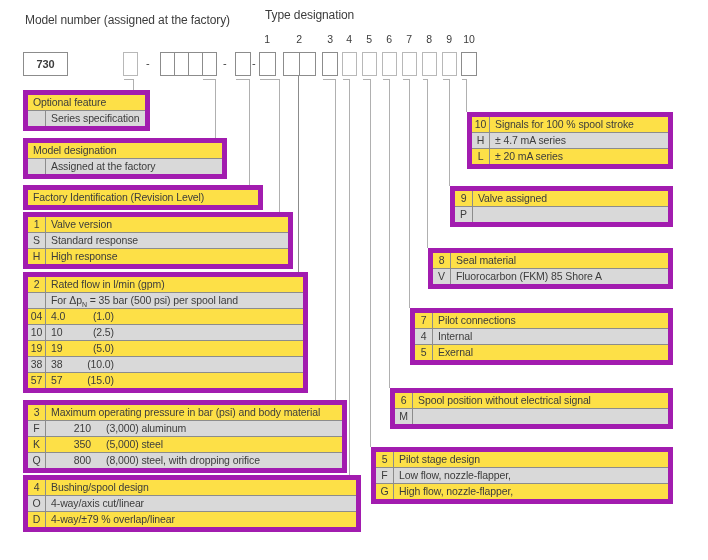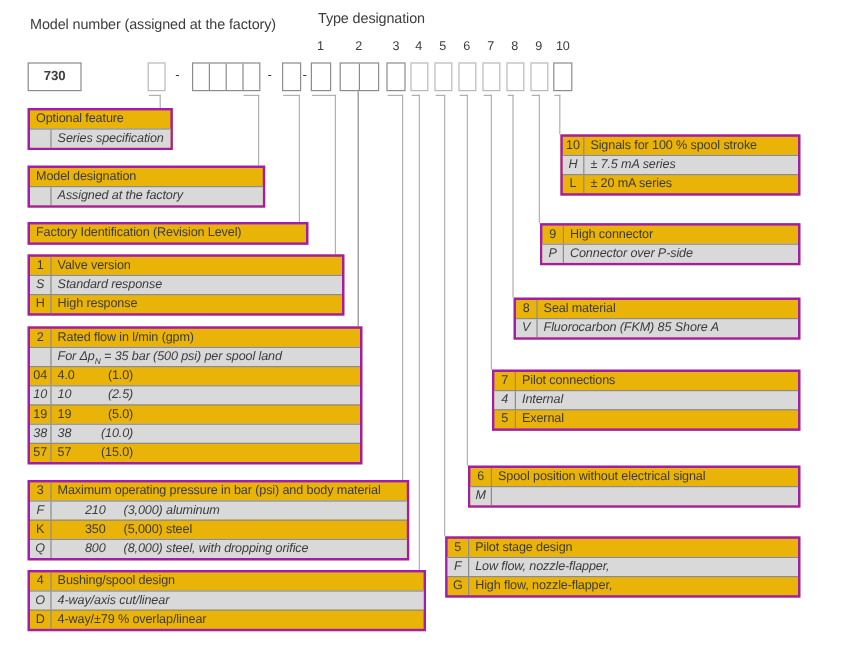--- a/index.html
+++ b/index.html
@@ -13,24 +13,24 @@
   .box.lt{border-color:#b8b8b8;}
   .box .cells{display:flex;width:100%;height:100%;}
   .box .cell{flex:1;}
   .box .cell + .cell{border-left:1px solid #8c8c8c;}
   .modelval{display:flex;align-items:center;justify-content:center;width:100%;height:100%;font-size:11px;font-weight:bold;}
   .dash{position:absolute;top:57px;font-size:11px;}
   
   .elb{position:absolute;border-top:1px solid #b0b0b0;border-right:1px solid #b0b0b0;box-sizing:border-box;}
   .vln{position:absolute;width:1px;background:#8c8c8c;}
   
-  .tbl{position:absolute;border:2px solid #a21caf;background:#eab308;font-size:10.5px;box-sizing:content-box;}
+  .tbl{position:absolute;border:5px solid #a21caf;background:#fde047;font-size:10.5px;box-sizing:content-box;}
   .tr{display:flex;height:15px;line-height:15px;white-space:nowrap;}
   .tr + .tr{border-top:1px solid #8c8c8c;}
-  .sh{background:#d9d9d9;font-style:italic;}
+  .sh{background:#d9d9d9;}
   .c{flex:0 0 17px;width:17px;text-align:center;border-right:1px solid #8c8c8c;}
   .d{flex:1;padding-left:5px;overflow:hidden;}
   .val2{display:inline-block;width:17px;}
   .gpm2{display:inline-block;width:46px;text-align:right;}
   .val3{display:inline-block;width:40px;text-align:right;}
   .txt3{display:inline-block;padding-left:15px;}
   sub.sb{font-size:7px;}
 </style>
 </head>
 <body>
@@ -251,36 +251,35 @@
       </div>
     <div class="tr sh">
         <span class="c">V</span>
         <span class="d">Fluorocarbon (FKM) 85 Shore A</span>
       </div>
   </div>
 
   <div class="tbl" style="left:450px;top:186px;width:213px;">
     <div class="tr">
         <span class="c">9</span>
-        <span class="d">High connector</span>
+        <span class="d">Valve assigned</span>
       </div>
     <div class="tr sh">
         <span class="c">P</span>
-        <span class="d">Connector over P-side</span>
       </div>
   </div>
 
   <div class="tbl" style="left:467px;top:112px;width:196px;">
     <div class="tr">
         <span class="c">10</span>
         <span class="d">Signals for 100 % spool stroke</span>
       </div>
     <div class="tr sh">
         <span class="c">H</span>
-        <span class="d">± 7.5 mA series</span>
+        <span class="d">± 4.7 mA series</span>
       </div>
     <div class="tr">
         <span class="c">L</span>
         <span class="d">± 20 mA series</span>
       </div>
   </div>
 
 </div>
 
 </body></html>

